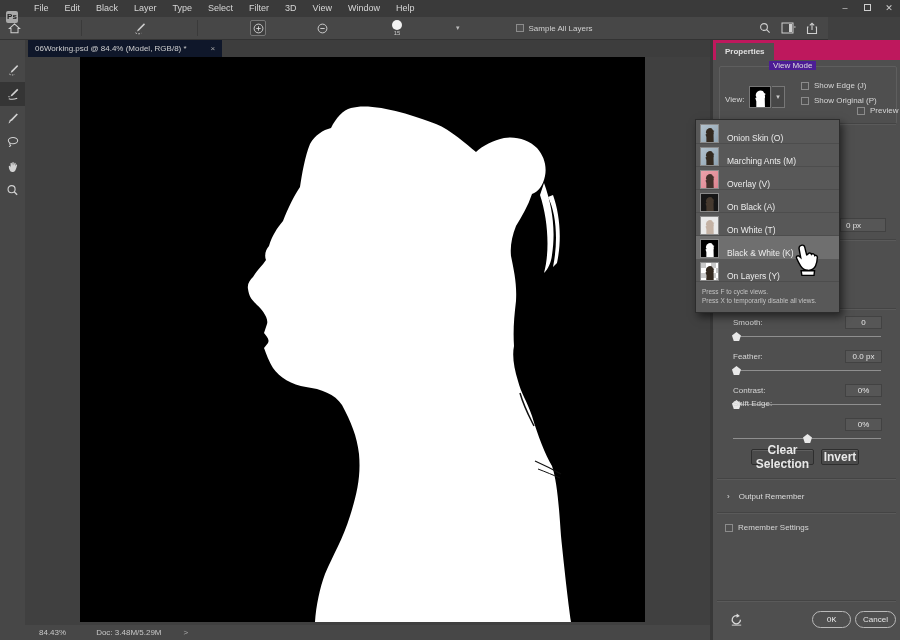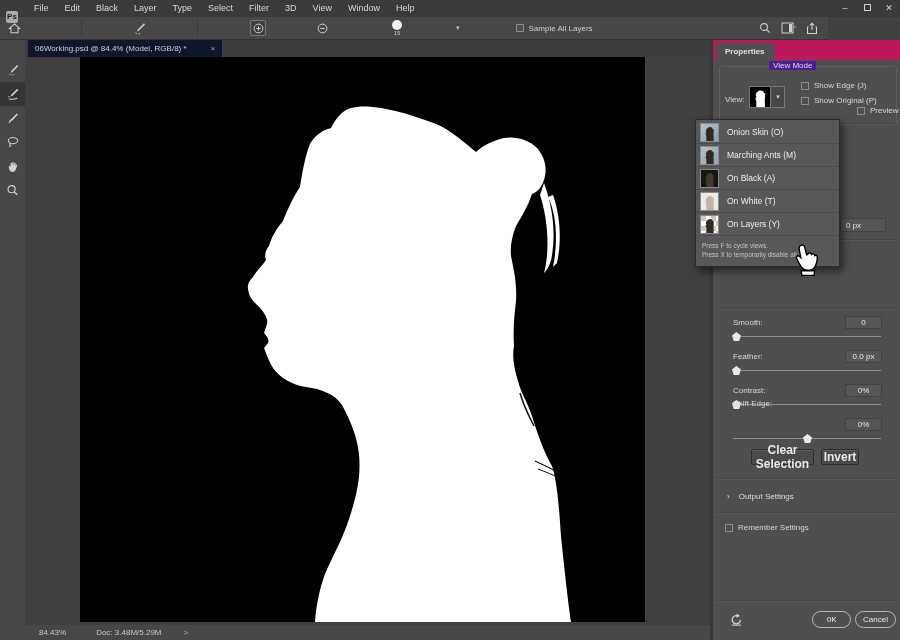--- a/index.html
+++ b/index.html
@@ -95,21 +95,21 @@
 
   .pill { position:absolute; top:571px; height:17px; border:1px solid #b9b9b9; border-radius:9px; background:transparent;
     font-size:8px; color:#e4e4e4; display:flex; align-items:center; justify-content:center; }
   #ok-btn { left:99px; width:39px;font-family:Liberation Mono, monospace; }
   #cancel-btn { left:142px; width:41px; }
   #reset-icon { position:absolute; left:16px; top:572px; color:#dcdcdc; }
 
   
   #view-dropdown { position:absolute; left:695px; top:119px; width:145px; background:#585858;
     border:1px solid #2c2c2c; box-shadow:3px 4px 8px rgba(0,0,0,.55); z-index:40; padding-top:1px; }
-  .dd-item { height:23px; display:flex; align-items:center; gap:8px; padding-left:4px;
+  .dd-item { height:23px; display:flex; align-items:flex-end; gap:8px; padding-left:4px;
     border-bottom:1px solid #4d4d4d; font-size:8.5px; color:#ececec; }
   .dd-item.selected { background:#6f6f6f; border-bottom-color:#6f6f6f; }
   .thumb { width:19px; height:19px; border:1px solid #8a8a8a; overflow:hidden; flex:none; position:relative; }
   .thumb svg { width:100%; height:100%; }
   .t-onion, .t-ants { background:linear-gradient(135deg,#b3c2cd,#8fa3b2); color:#33291f; }
   .t-overlay { background:linear-gradient(135deg,#eba3ab,#dd8490); color:#41302a; }
   .t-onblack { background:#161616; color:#45392e; }
   .t-onwhite { background:#eaeaea; color:#c4b2a4; }
   .t-bw { background:#000; color:#fff; }
   .t-layers { color:#33291f;
@@ -324,21 +324,21 @@
   <div class="track" style="top:398px">
       <span class="knob" style="left: 50%;"></span>
     </div>
 
   <button class="ps-button" id="clear-selection">Clear Selection</button>
   <button class="ps-button" id="invert-btn">Invert</button>
 
   <div class="sep" style="top:438px"></div>
   <div id="output-settings">
     <span>›</span>
-    <span>Output Settings</span>
+    <span>Output Remember</span>
   </div>
   <div class="sep" style="top:472px"></div>
   <div class="cb-row" id="remember-row">
     <span class="checkbox"></span>
     <span>Remember Settings</span>
   </div>
   <div class="sep" style="top:560px"></div>
 
   <span id="reset-icon">
     <svg width="15" height="15" viewBox="0 0 16 16">
@@ -362,34 +362,50 @@
   </div>
   <div class="dd-item">
     <span class="thumb t-ants">
         <svg viewBox="0 0 19 19">
           <path fill="currentColor" d="M6,19 L6,13.5 L5,10.5 L6.2,10 L5.4,8 Q5.6,4.6 8.6,3.6 Q12.4,2.6 13.4,5.8 L15,6.6 L14,7.6 Q14.6,9.5 14,11 L14.2,19 Z"></path>
         </svg>
       </span>
     <span>Marching Ants (M)</span>
   </div>
   <div class="dd-item">
+    <span class="thumb t-overlay">
+        <svg viewBox="0 0 19 19">
+          <path fill="currentColor" d="M6,19 L6,13.5 L5,10.5 L6.2,10 L5.4,8 Q5.6,4.6 8.6,3.6 Q12.4,2.6 13.4,5.8 L15,6.6 L14,7.6 Q14.6,9.5 14,11 L14.2,19 Z"></path>
+        </svg>
+      </span>
+    <span>Overlay (V)</span>
+  </div>
+  <div class="dd-item">
     <span class="thumb t-onblack">
         <svg viewBox="0 0 19 19">
           <path fill="currentColor" d="M6,19 L6,13.5 L5,10.5 L6.2,10 L5.4,8 Q5.6,4.6 8.6,3.6 Q12.4,2.6 13.4,5.8 L15,6.6 L14,7.6 Q14.6,9.5 14,11 L14.2,19 Z"></path>
         </svg>
       </span>
     <span>On Black (A)</span>
   </div>
   <div class="dd-item">
     <span class="thumb t-onwhite">
         <svg viewBox="0 0 19 19">
           <path fill="currentColor" d="M6,19 L6,13.5 L5,10.5 L6.2,10 L5.4,8 Q5.6,4.6 8.6,3.6 Q12.4,2.6 13.4,5.8 L15,6.6 L14,7.6 Q14.6,9.5 14,11 L14.2,19 Z"></path>
         </svg>
       </span>
     <span>On White (T)</span>
+  </div>
+  <div class="dd-item selected">
+    <span class="thumb t-bw">
+        <svg viewBox="0 0 19 19">
+          <path fill="currentColor" d="M6,19 L6,13.5 L5,10.5 L6.2,10 L5.4,8 Q5.6,4.6 8.6,3.6 Q12.4,2.6 13.4,5.8 L15,6.6 L14,7.6 Q14.6,9.5 14,11 L14.2,19 Z"></path>
+        </svg>
+      </span>
+    <span>Black &amp; White (K)</span>
   </div>
   <div class="dd-item">
     <span class="thumb t-layers">
         <svg viewBox="0 0 19 19">
           <path fill="currentColor" d="M6,19 L6,13.5 L5,10.5 L6.2,10 L5.4,8 Q5.6,4.6 8.6,3.6 Q12.4,2.6 13.4,5.8 L15,6.6 L14,7.6 Q14.6,9.5 14,11 L14.2,19 Z"></path>
         </svg>
       </span>
     <span>On Layers (Y)</span>
   </div>
   <div id="dd-hints">

